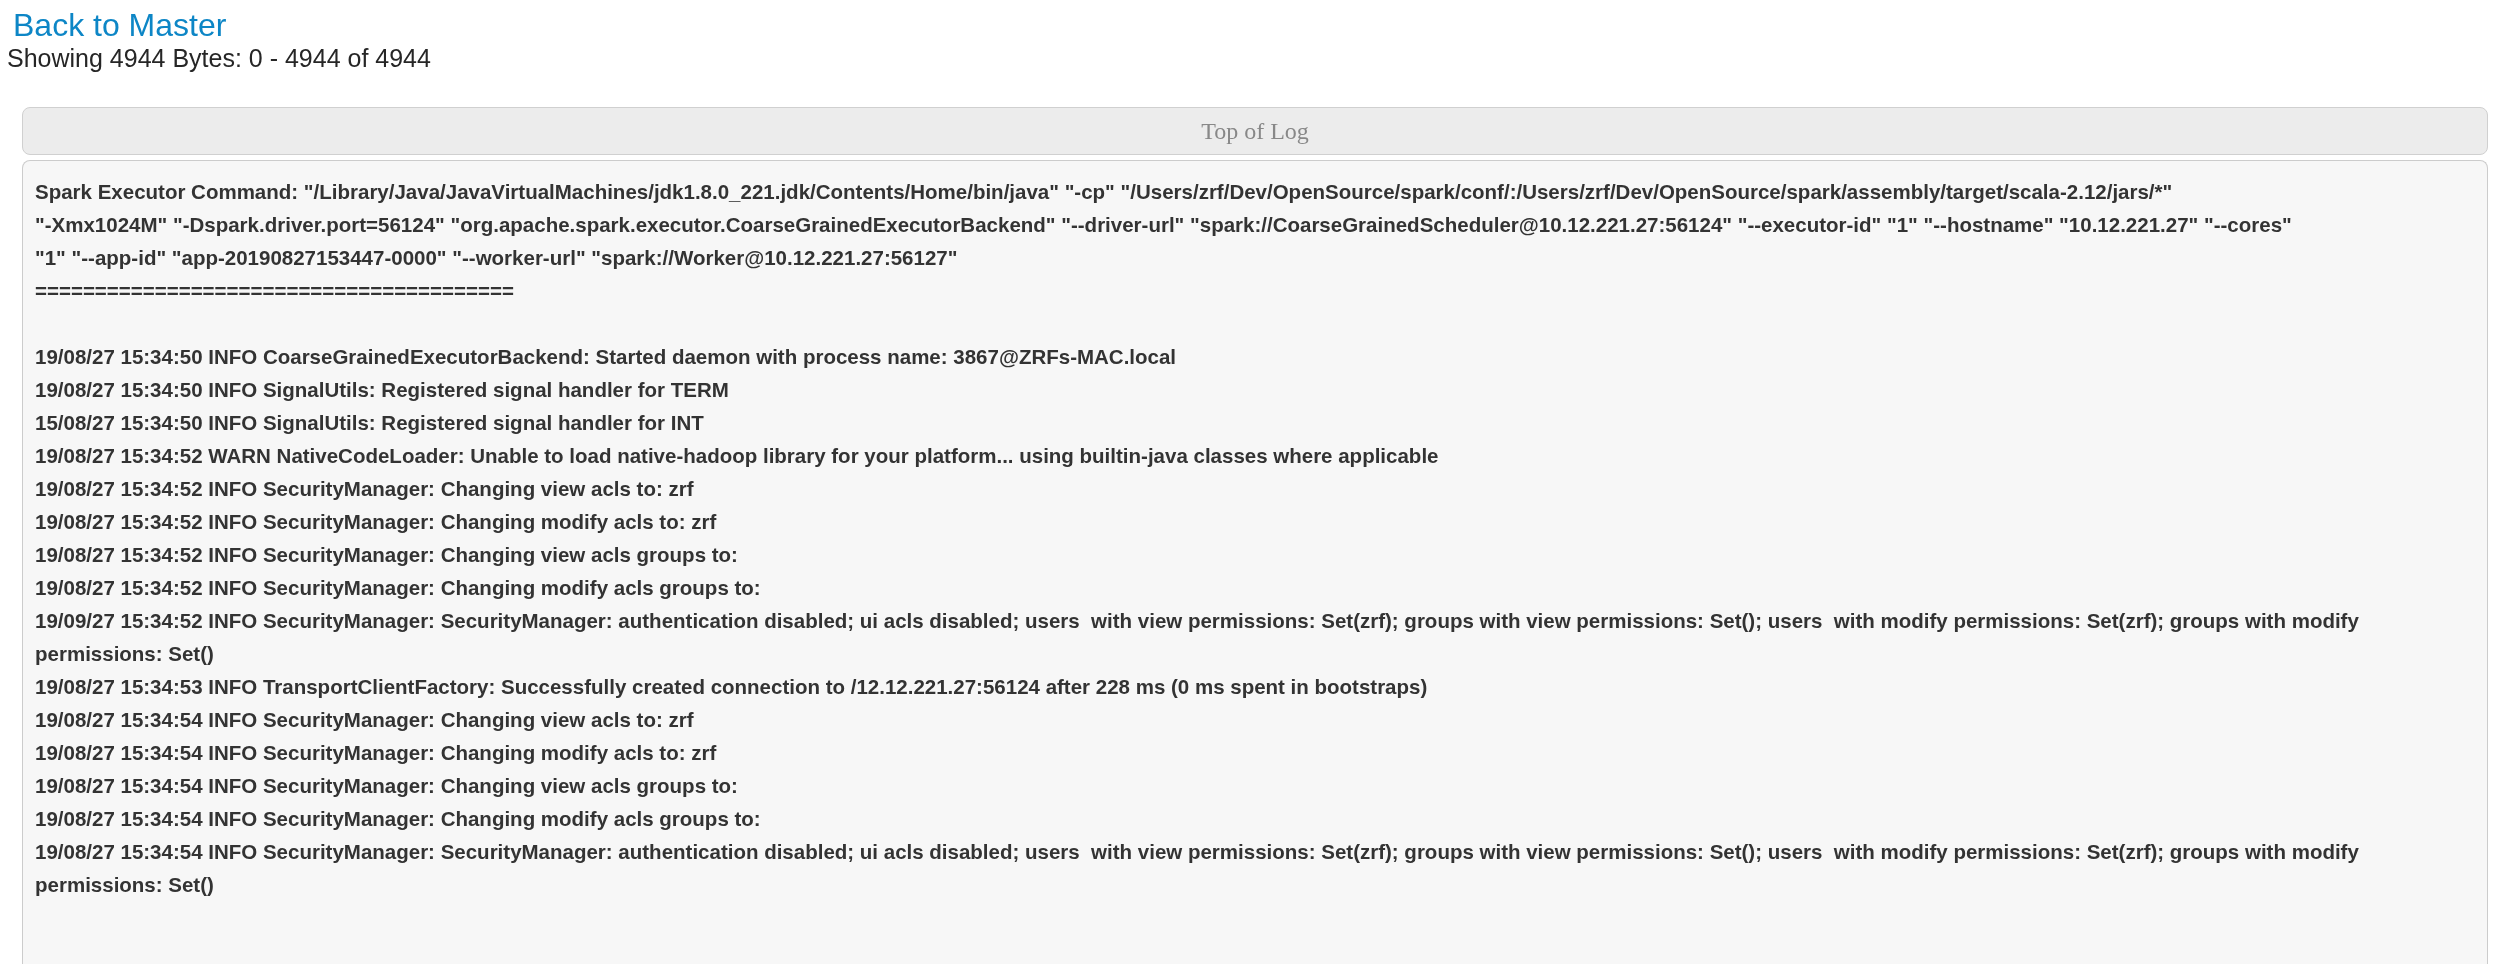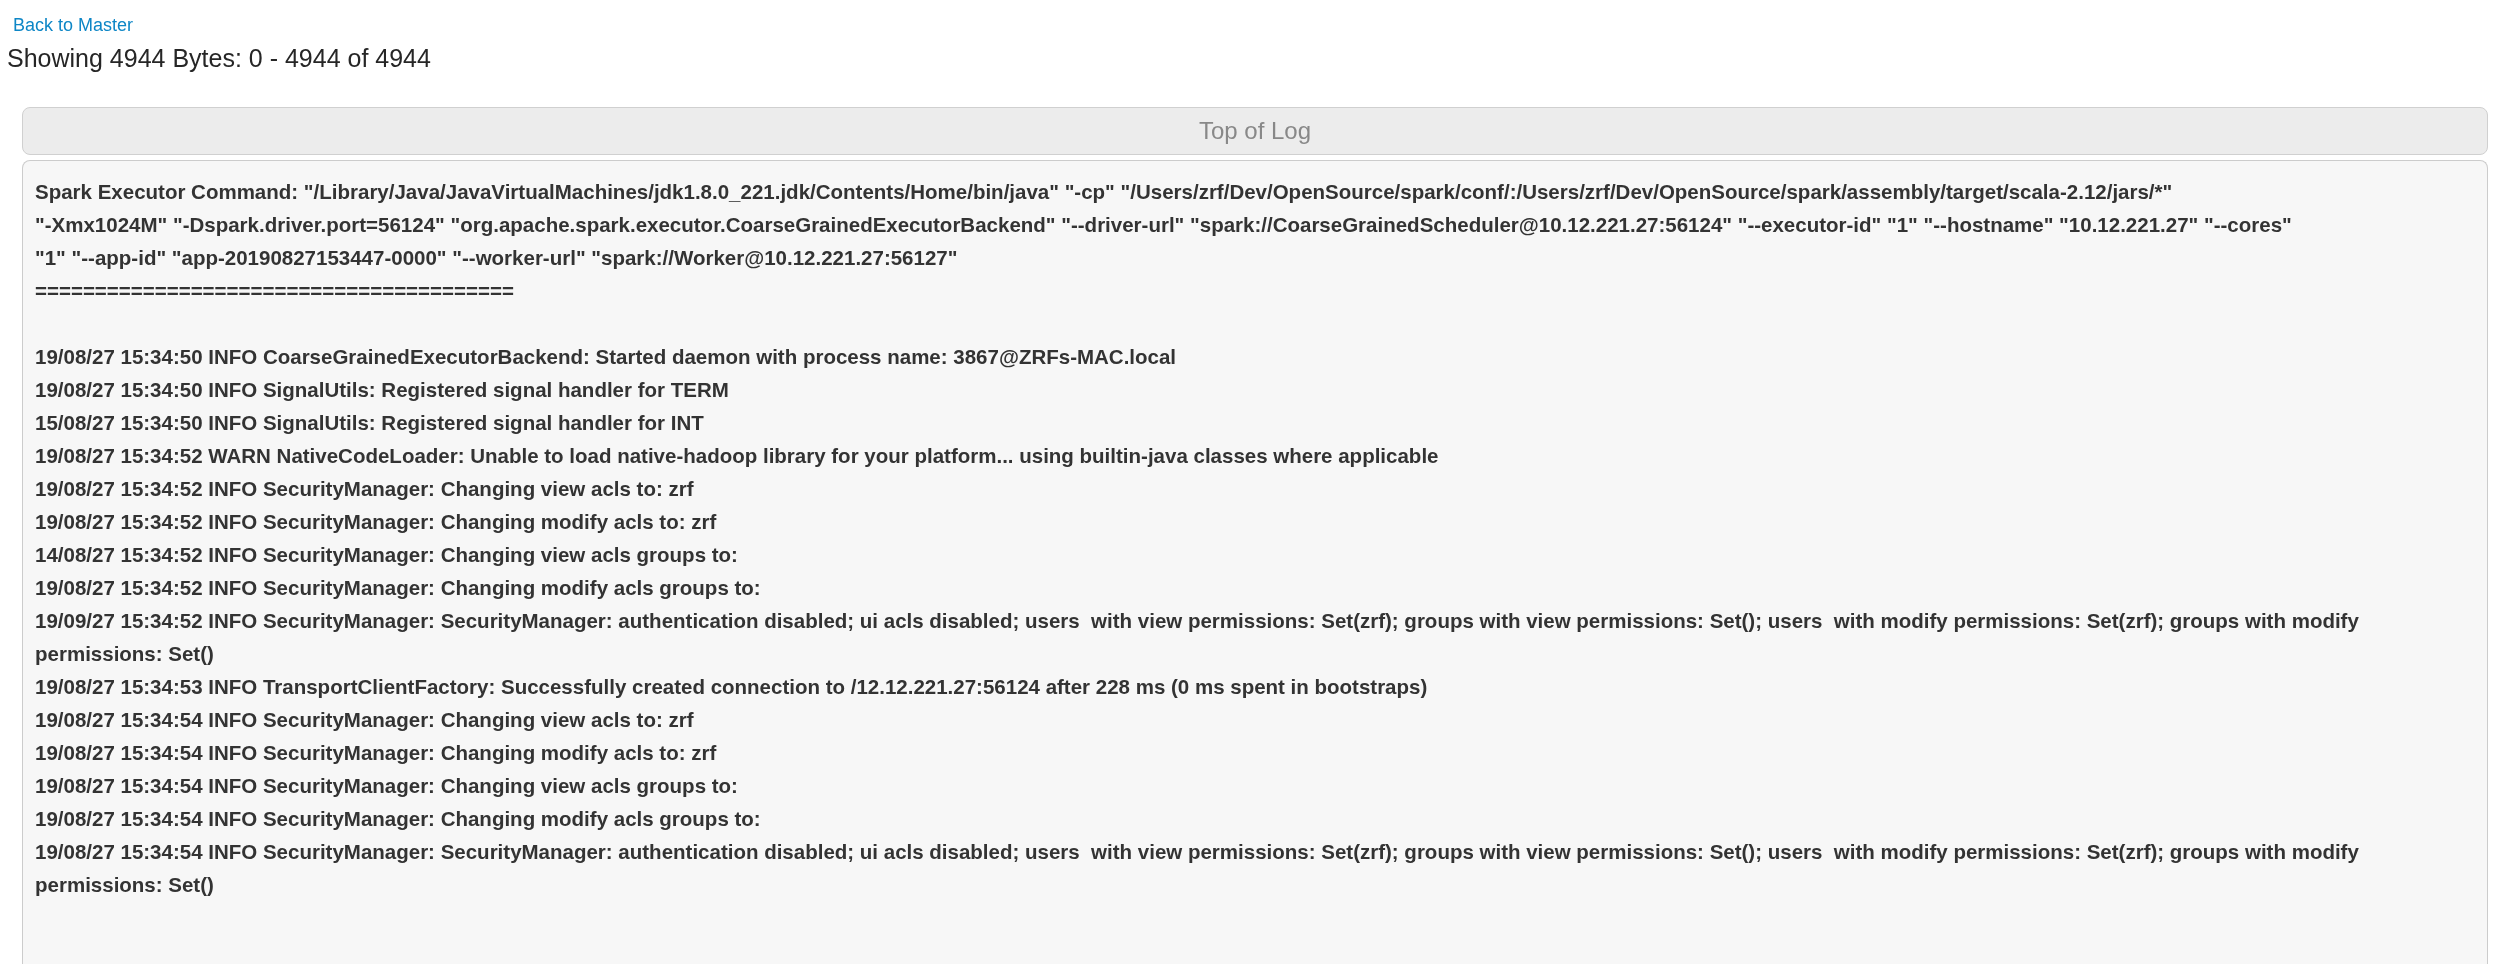--- a/index.html
+++ b/index.html
@@ -6,21 +6,21 @@
   html, body {
     width: 2510px;
     height: 964px;
     overflow: hidden;
     background: #ffffff;
     font-family: "Liberation Sans", sans-serif;
   }
   .back-link {
     display: inline-block;
     margin: 10px 0 0 13px;
-    font-size: 18px;
+    font-size: 32px;
     line-height: 30px;
     color: #0d86c6;
     text-decoration: none;
     cursor: pointer;
   }
   .showing {
     margin: 3px 0 0 7px;
     font-size: 25px;
     line-height: 30px;
     color: #262626;
@@ -34,20 +34,21 @@
     border: 1px solid #d0d0d0;
     border-radius: 8px;
     display: flex;
     align-items: center;
     justify-content: center;
     margin-bottom: 5px;
   }
   .log-header-bar span {
     font-size: 24px;
     color: #888888;
+    font-family: Liberation Serif, serif;
   }
   .log-box {
     background: #f7f7f7;
     border: 1px solid #cccccc;
     border-radius: 8px 8px 0 0;
     border-bottom: none;
     padding: 14px 12px;
     min-height: 810px;
   }
   .log-line {
@@ -80,21 +81,21 @@
         <div class="log-line">"-Xmx1024M" "-Dspark.driver.port=56124" "org.apache.spark.executor.CoarseGrainedExecutorBackend" "--driver-url" "spark://CoarseGrainedScheduler@10.12.221.27:56124" "--executor-id" "1" "--hostname" "10.12.221.27" "--cores"</div>
         <div class="log-line">"1" "--app-id" "app-20190827153447-0000" "--worker-url" "spark://Worker@10.12.221.27:56127"</div>
         <div class="log-line">========================================</div>
         <div class="log-line"></div>
         <div class="log-line">19/08/27 15:34:50 INFO CoarseGrainedExecutorBackend: Started daemon with process name: 3867@ZRFs-MAC.local</div>
         <div class="log-line">19/08/27 15:34:50 INFO SignalUtils: Registered signal handler for TERM</div>
         <div class="log-line">15/08/27 15:34:50 INFO SignalUtils: Registered signal handler for INT</div>
         <div class="log-line">19/08/27 15:34:52 WARN NativeCodeLoader: Unable to load native-hadoop library for your platform... using builtin-java classes where applicable</div>
         <div class="log-line">19/08/27 15:34:52 INFO SecurityManager: Changing view acls to: zrf</div>
         <div class="log-line">19/08/27 15:34:52 INFO SecurityManager: Changing modify acls to: zrf</div>
-        <div class="log-line">14/08/27 15:34:52 INFO SecurityManager: Changing view acls groups to:</div>
+        <div class="log-line">19/08/27 15:34:52 INFO SecurityManager: Changing view acls groups to:</div>
         <div class="log-line">19/08/27 15:34:52 INFO SecurityManager: Changing modify acls groups to:</div>
         <div class="log-line">19/09/27 15:34:52 INFO SecurityManager: SecurityManager: authentication disabled; ui acls disabled; users  with view permissions: Set(zrf); groups with view permissions: Set(); users  with modify permissions: Set(zrf); groups with modify permissions: Set()</div>
         <div class="log-line">19/08/27 15:34:53 INFO TransportClientFactory: Successfully created connection to /12.12.221.27:56124 after 228 ms (0 ms spent in bootstraps)</div>
         <div class="log-line">19/08/27 15:34:54 INFO SecurityManager: Changing view acls to: zrf</div>
         <div class="log-line">19/08/27 15:34:54 INFO SecurityManager: Changing modify acls to: zrf</div>
         <div class="log-line">19/08/27 15:34:54 INFO SecurityManager: Changing view acls groups to:</div>
         <div class="log-line">19/08/27 15:34:54 INFO SecurityManager: Changing modify acls groups to:</div>
         <div class="log-line">19/08/27 15:34:54 INFO SecurityManager: SecurityManager: authentication disabled; ui acls disabled; users  with view permissions: Set(zrf); groups with view permissions: Set(); users  with modify permissions: Set(zrf); groups with modify permissions: Set()</div>
       </div>
   </div>

